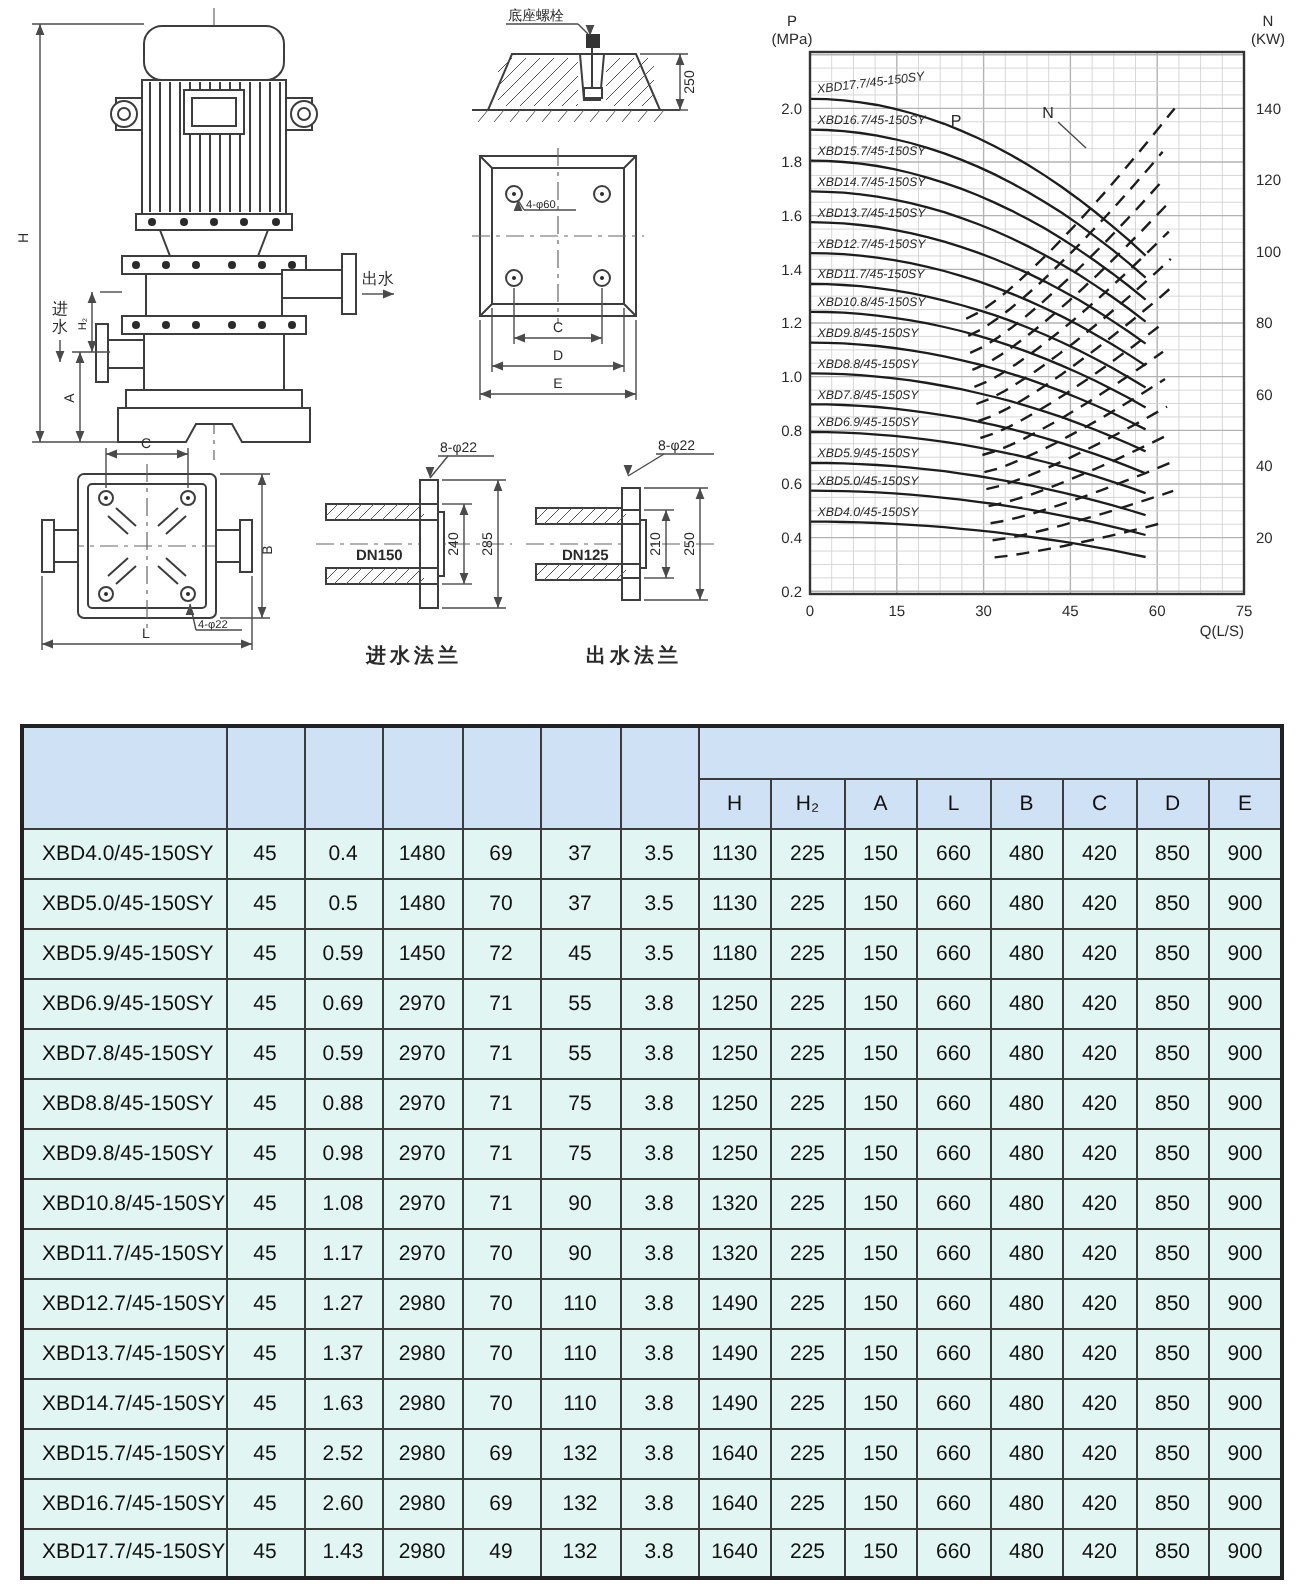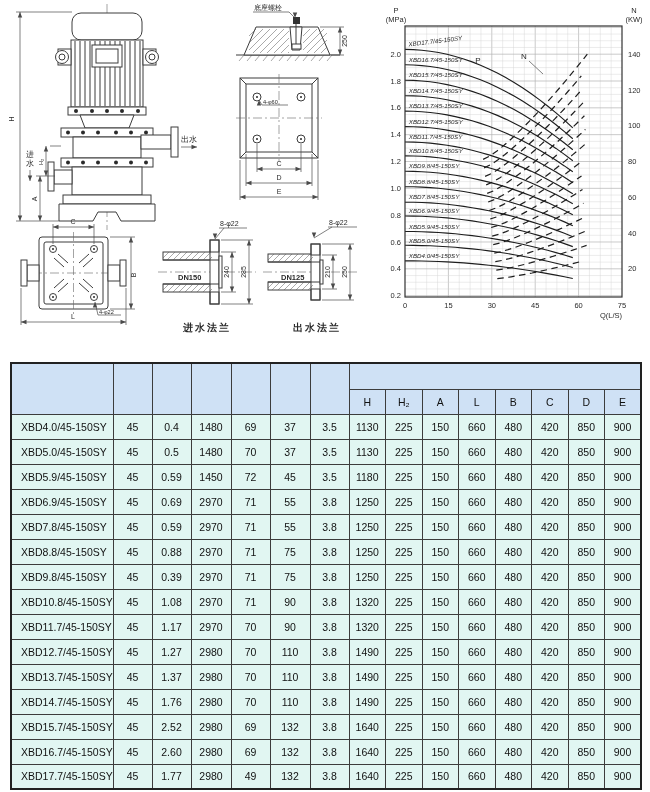--- a/index.html
+++ b/index.html
@@ -620,21 +620,21 @@
           <td>150</td>
           <td>660</td>
           <td>480</td>
           <td>420</td>
           <td>850</td>
           <td>900</td>
         </tr>
         <tr>
           <td class="model">XBD9.8/45-150SY</td>
           <td>45</td>
-          <td>0.39</td>
+          <td>0.98</td>
           <td>2970</td>
           <td>71</td>
           <td>75</td>
           <td>3.8</td>
           <td>1250</td>
           <td>225</td>
           <td>150</td>
           <td>660</td>
           <td>480</td>
           <td>420</td>
@@ -705,21 +705,21 @@
           <td>150</td>
           <td>660</td>
           <td>480</td>
           <td>420</td>
           <td>850</td>
           <td>900</td>
         </tr>
         <tr>
           <td class="model">XBD14.7/45-150SY</td>
           <td>45</td>
-          <td>1.76</td>
+          <td>1.63</td>
           <td>2980</td>
           <td>70</td>
           <td>110</td>
           <td>3.8</td>
           <td>1490</td>
           <td>225</td>
           <td>150</td>
           <td>660</td>
           <td>480</td>
           <td>420</td>
@@ -756,21 +756,21 @@
           <td>150</td>
           <td>660</td>
           <td>480</td>
           <td>420</td>
           <td>850</td>
           <td>900</td>
         </tr>
         <tr>
           <td class="model">XBD17.7/45-150SY</td>
           <td>45</td>
-          <td>1.77</td>
+          <td>1.43</td>
           <td>2980</td>
           <td>49</td>
           <td>132</td>
           <td>3.8</td>
           <td>1640</td>
           <td>225</td>
           <td>150</td>
           <td>660</td>
           <td>480</td>
           <td>420</td>

